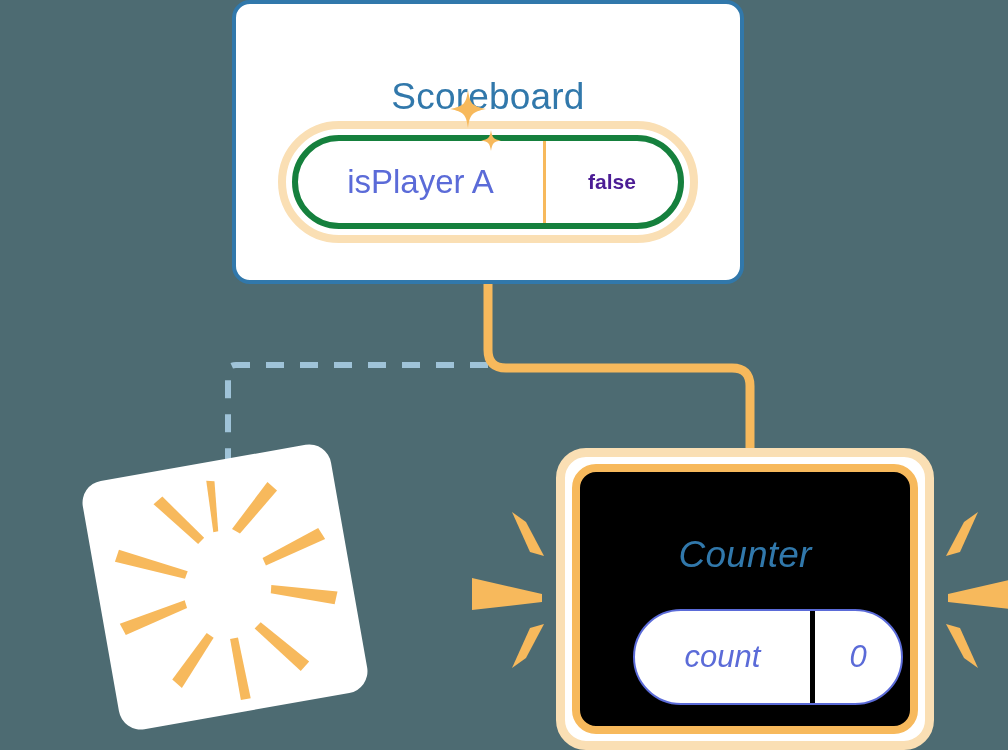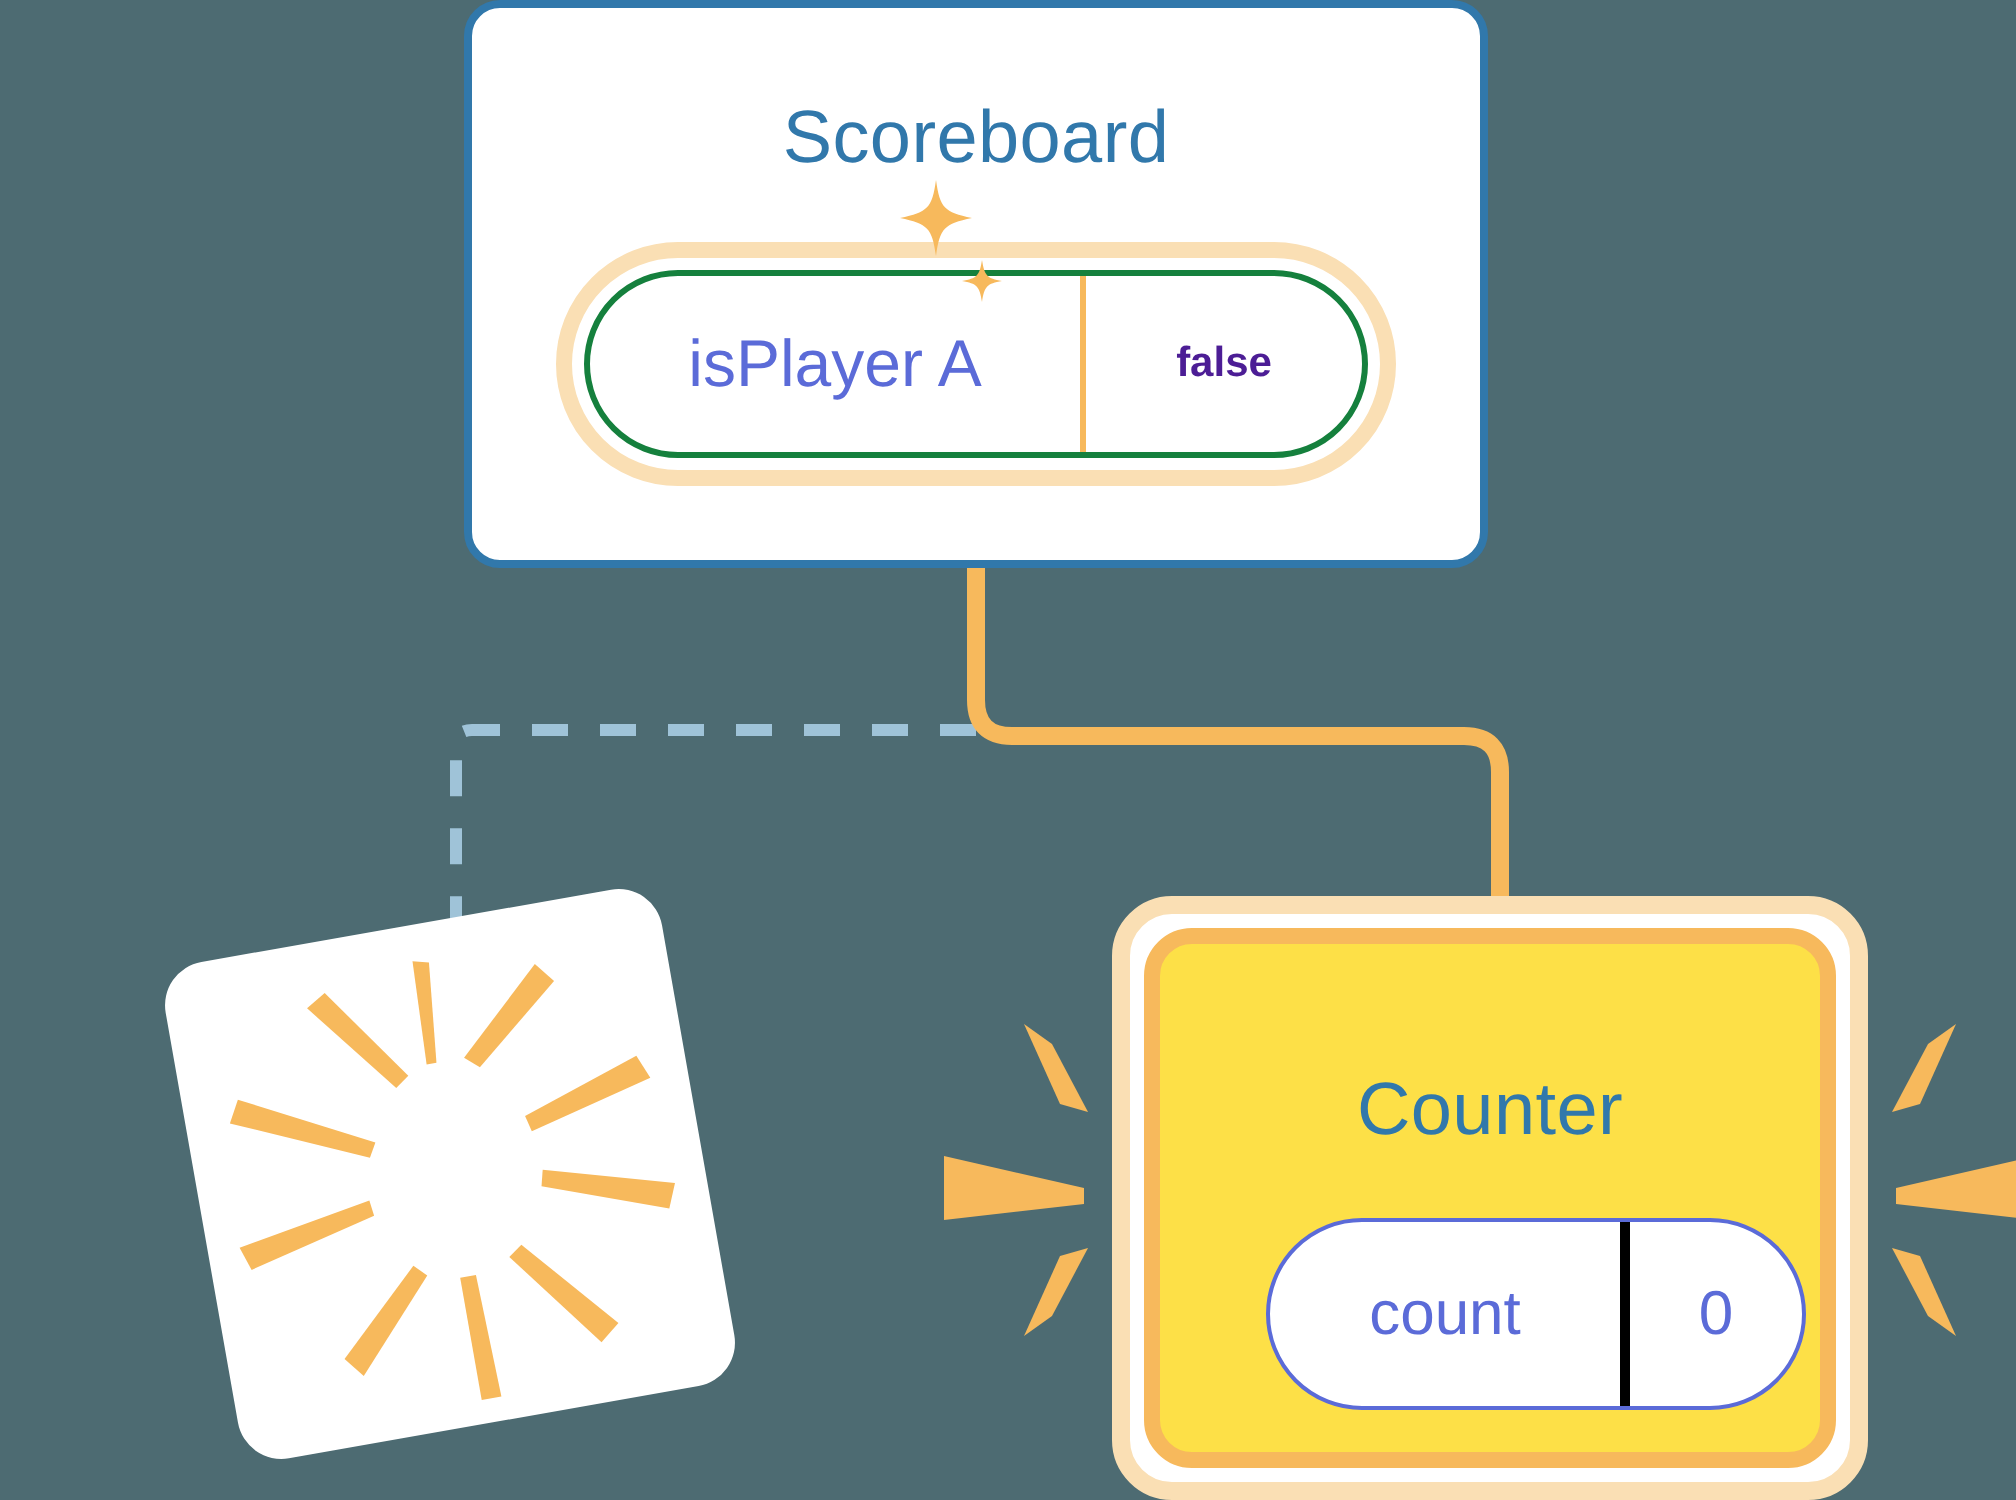--- a/index.html
+++ b/index.html
@@ -44,21 +44,21 @@
     z-index: 3;
   }
   .card-title {
     color: #3178ab;
     font-size: 37px;
     font-weight: 400;
     text-align: center;
     letter-spacing: 0.2px;
   }
   .scoreboard-title {
-    margin-top: 44px;
+    margin-top: 72px;
   }
   
   .pill-hl-wrap {
     position: absolute;
     left: 42px;
     top: 117px;
     width: 420px;
     height: 122px;
   }
   .pill-hl {
@@ -68,21 +68,21 @@
     border-radius: 61px;
     box-sizing: border-box;
     background: #ffffff;
   }
   .pill-hl-inner {
     position: absolute;
     left: 6px;
     top: 6px;
     right: 6px;
     bottom: 6px;
-    border: 3px solid #15803d;
+    border: 6px solid #15803d;
     border-radius: 55px;
     box-sizing: border-box;
     background: #ffffff;
     display: flex;
     align-items: stretch;
   }
   .pill-hl-key {
     flex: 0 0 248px;
     display: flex;
     align-items: center;
@@ -130,21 +130,22 @@
   }
   .counter-inner {
     position: absolute;
     left: 7px;
     top: 7px;
     right: 7px;
     bottom: 7px;
     border: 8px solid #f7b95c;
     border-radius: 24px;
     box-sizing: border-box;
-    background: #fde047;
+    background: #000000;
+    font-style: italic;
   }
   .counter-title {
     margin-top: 62px;
   }
   .pill-plain {
     position: absolute;
     left: 53px;
     top: 137px;
     width: 270px;
     height: 96px;

